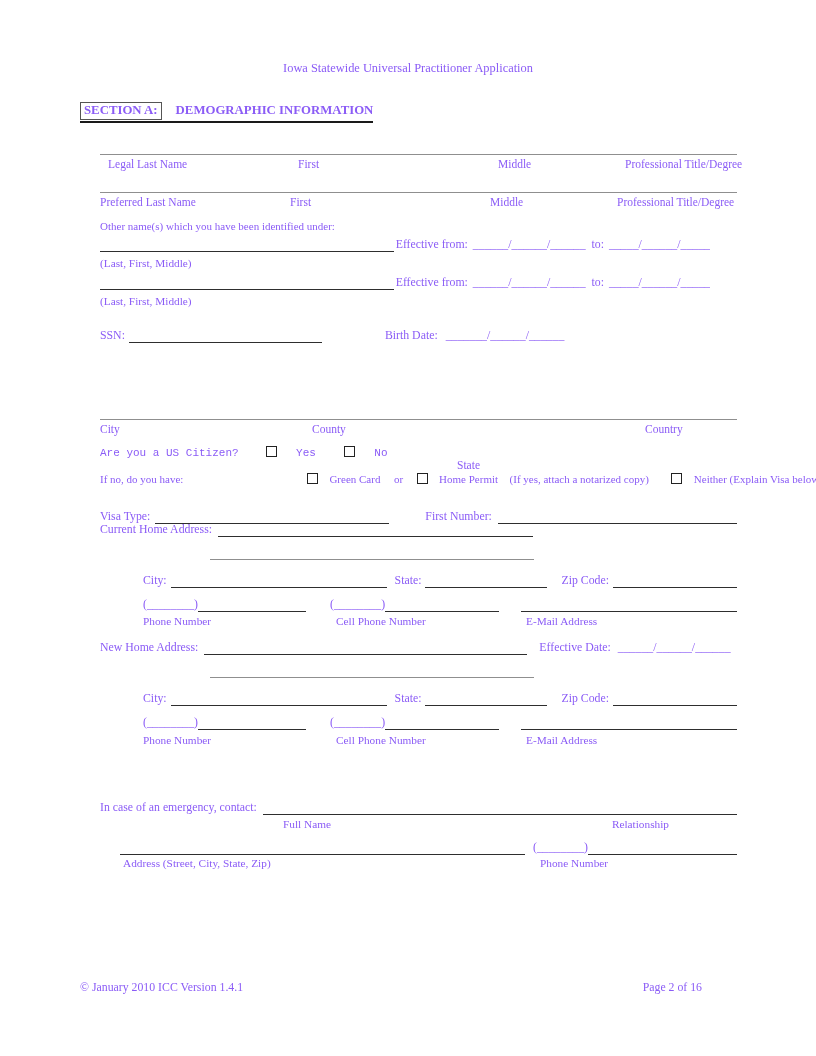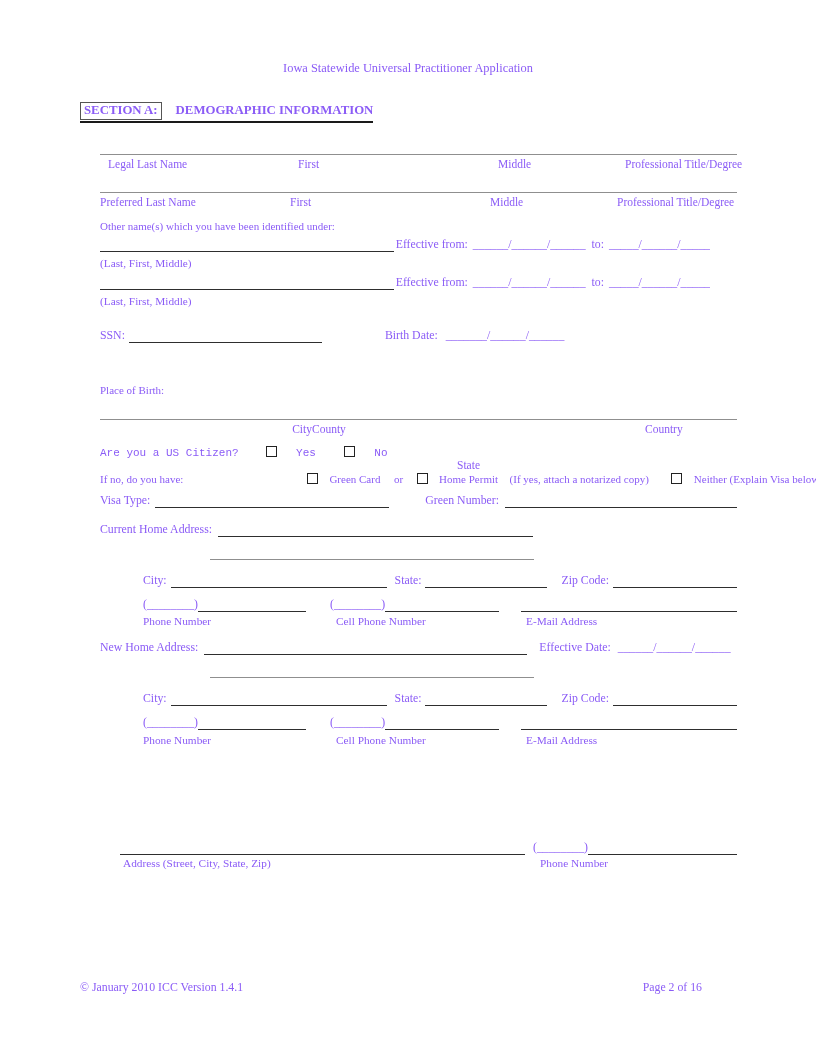--- a/index.html
+++ b/index.html
@@ -82,25 +82,24 @@
     <span>SSN:</span>
     <span class="sp" style="width:4px;"></span>
     <span class="line" style="width:193px;"></span>
     <span class="sp" style="width:63px;"></span>
     <span>Birth Date:</span>
     <span class="sp" style="width:8px;"></span>
     <span>_______/______/______</span>
   </div>
 
 
-  <div class="txtrow" style="top:382px;">Place of Birth:</div>
 
   <div class="hline" style="top:419px;left:100px;width:637px;"></div>
   <div class="cols" style="top:420px;">
-    <span style="width:212px;text-align:right;">City</span>
+    <span style="width:212px;">City</span>
     <span style="width:145px;">County</span>
     <span style="width:188px;margin-top:36px;">State</span>
     <span>Country</span>
   </div>
 
   <div class="txtrow" style="top:445px;font-family:Liberation Mono, monospace;">
     <span>Are you a US Citizen?</span>
     <span class="sp" style="width:14px;"></span>
     <span class="cb"></span>
     <span class="sp" style="width:6px;"></span>
@@ -124,26 +123,26 @@
     <span class="sp" style="width:6px;"></span>
     <span>Home Permit</span>
     <span class="sp" style="width:6px;"></span>
     <span>(If yes, attach a notarized copy)</span>
     <span class="sp" style="width:17px;"></span>
     <span class="cb"></span>
     <span class="sp" style="width:6px;"></span>
     <span>Neither (Explain Visa below)</span>
   </div>
 
-  <div class="row" style="top:492px;">
+  <div class="row" style="top:508px;">
     <span>Visa Type:</span>
     <span class="sp" style="width:5px;"></span>
     <span class="line" style="width:234px;"></span>
     <span class="sp" style="width:36px;"></span>
-    <span>Green Number:</span>
+    <span>First Number:</span>
     <span class="sp" style="width:6px;"></span>
     <span class="line fill"></span>
   </div>
 
   <div class="row" style="top:521px;">
     <span>Current Home Address:</span>
     <span class="sp" style="width:6px;"></span>
     <span class="line" style="width:315px;"></span>
   </div>
   <div class="hline" style="top:559px;left:210px;width:324px;"></div>
@@ -211,20 +210,31 @@
     <span class="sp" style="width:22px;"></span>
     <span class="line fill"></span>
   </div>
   <div class="cols caption" style="top:733px;left:143px;width:594px;padding-top:0;border:none;">
     <span style="width:193px;">Phone Number</span>
     <span style="width:190px;">Cell Phone Number</span>
     <span>E-Mail Address</span>
   </div>
 
 
+  <div class="row" style="top:799px;">
+    <span>In case of an emergency, contact:</span>
+    <span class="sp" style="width:6px;"></span>
+    <span class="line fill"></span>
+  </div>
+  <div class="cols caption" style="top:817px;padding-top:0;border:none;">
+    <span class="sp" style="width:183px;"></span>
+    <span>Full Name</span>
+    <span class="fill"></span>
+    <span style="margin-right:68px;">Relationship</span>
+  </div>
 
   <div class="row" style="top:839px;left:120px;width:617px;">
     <span class="line" style="width:405px;"></span>
     <span class="sp" style="width:8px;"></span>
     <span>(________)</span>
     <span class="line fill"></span>
   </div>
   <div class="cols caption" style="top:856px;left:123px;width:614px;padding-top:0;border:none;">
     <span style="width:417px;">Address (Street, City, State, Zip)</span>
     <span>Phone Number</span>

